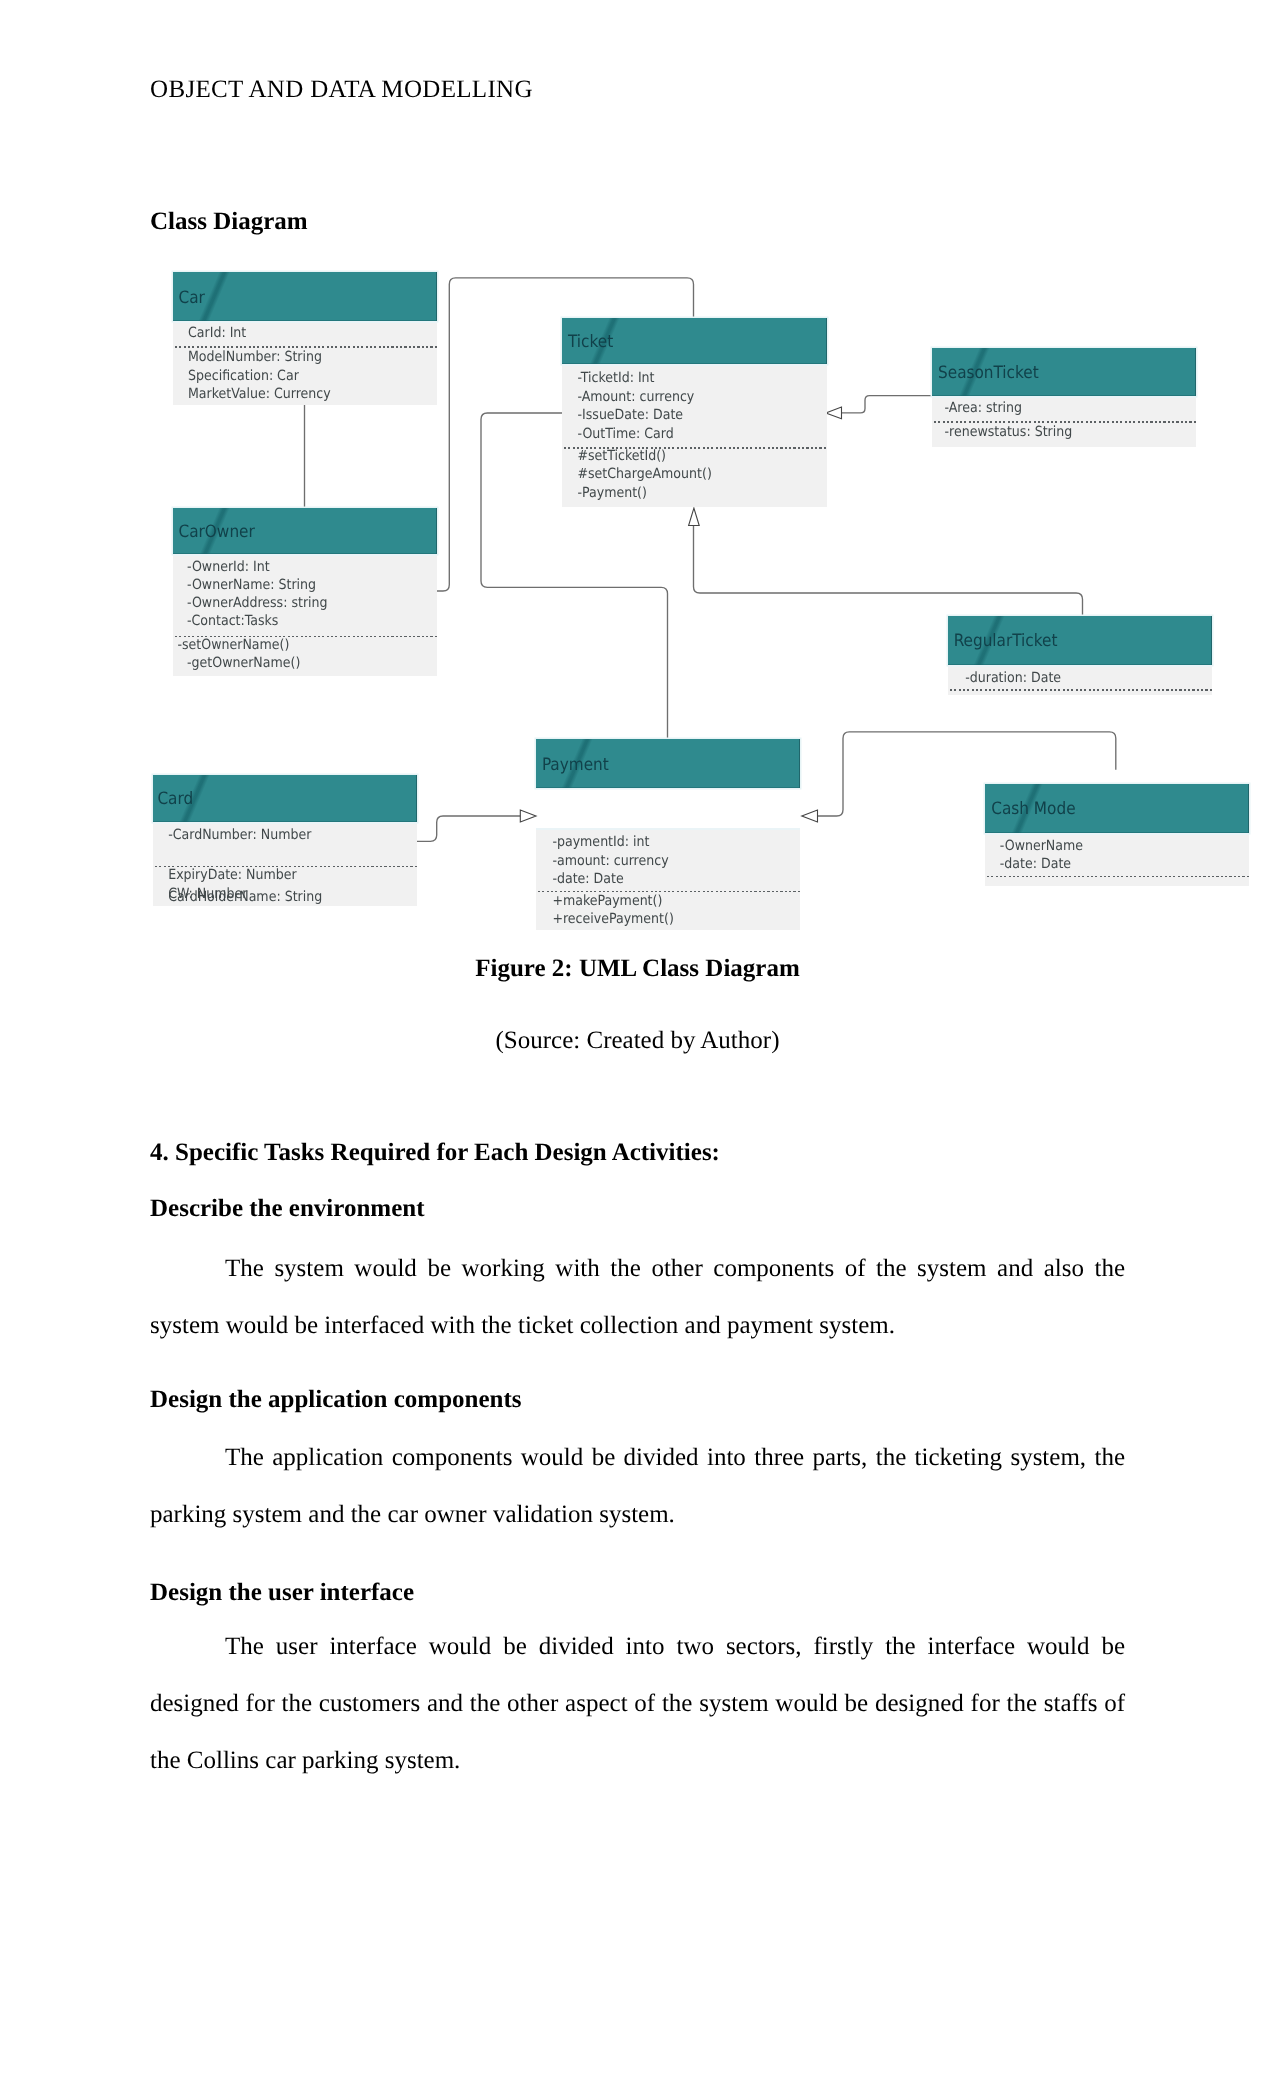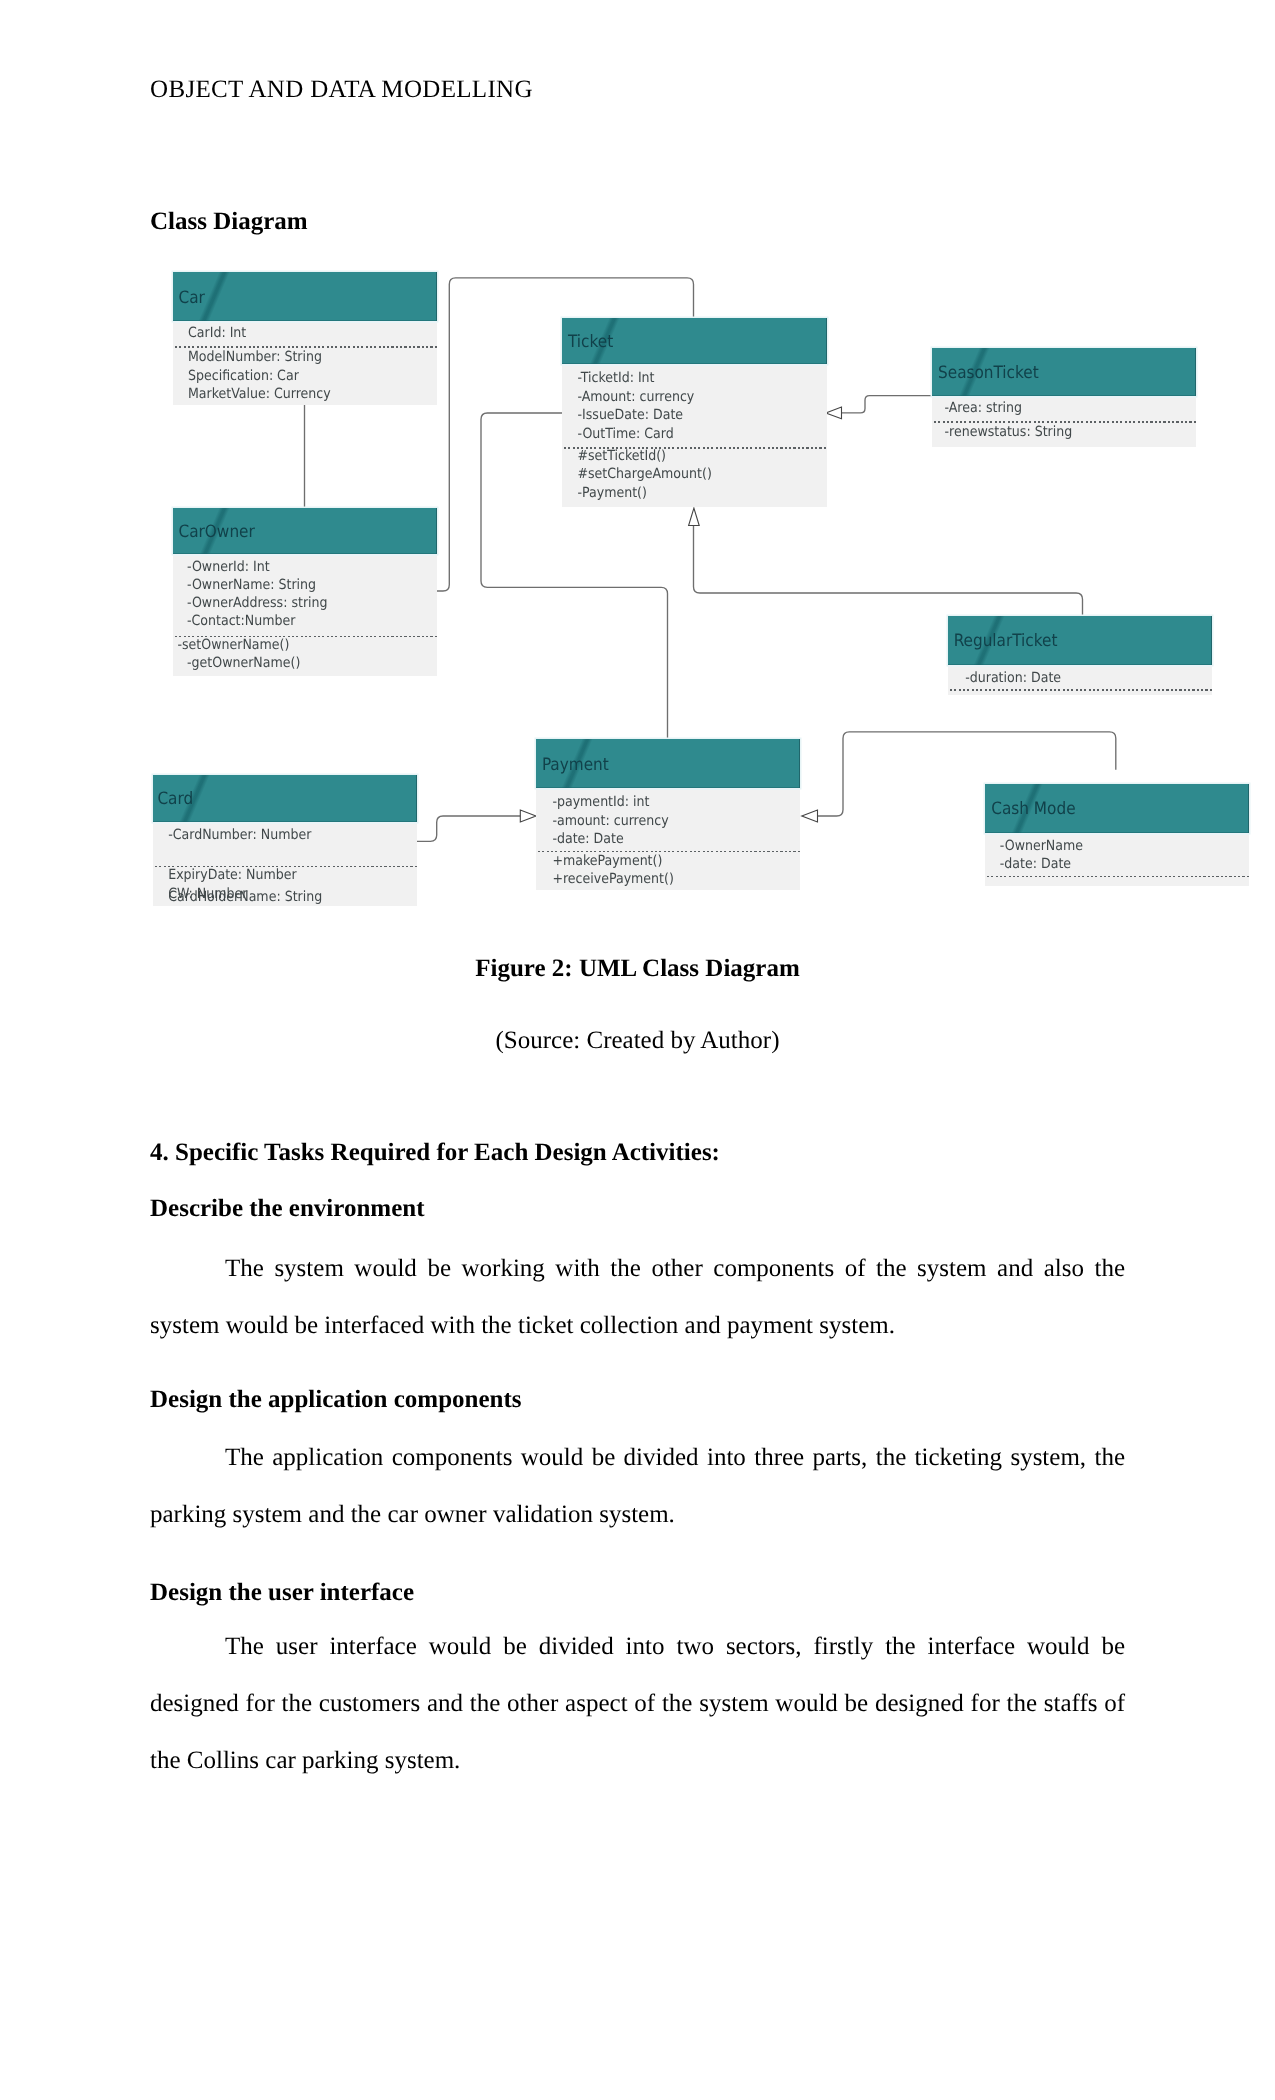--- a/index.html
+++ b/index.html
@@ -77,21 +77,21 @@
 
     <div class="cls" style="left:172.5px;top:508px;width:264.0px;">
       <div class="hd" style="height:46.3px;">
         <div class="gl" style="left:46.5px;"></div>
         <div class="nm" style="left:6px;top:15.7px;">CarOwner</div>
       </div>
       <div class="bd" style="height:120.2px;">
         <div class="ln" style="left:14.5px;top:3.7px;">-OwnerId: Int</div>
         <div class="ln" style="left:14.5px;top:21.6px;">-OwnerName: String</div>
         <div class="ln" style="left:14.5px;top:39.9px;">-OwnerAddress: string</div>
-        <div class="ln" style="left:14.5px;top:58.0px;">-Contact:Number</div>
+        <div class="ln" style="left:14.5px;top:58.0px;">-Contact:Tasks</div>
         <div class="dsh" style="top:79.4px;"></div>
         <div class="ln" style="left:5px;top:81.5px;">-setOwnerName()</div>
         <div class="ln" style="left:14.5px;top:99.6px;">-getOwnerName()</div>
       </div>
     </div>
 
     <div class="cls" style="left:562px;top:317.9px;width:264.5px;">
       <div class="hd" style="height:46.3px;">
         <div class="gl" style="left:46.5px;"></div>
         <div class="nm" style="left:6px;top:15.9px;">Ticket</div>
@@ -143,21 +143,21 @@
         <div class="ln" style="left:15.5px;top:43.8px;">ExpiryDate: Number</div>
         <div class="ln" style="left:15.5px;top:62.6px;">CW: Number</div>
       </div>
     </div>
 
     <div class="cls" style="left:535.9px;top:739.4px;width:264.0px;">
       <div class="hd" style="height:48.6px;">
         <div class="gl" style="left:46.5px;"></div>
         <div class="nm" style="left:6px;top:17.3px;">Payment</div>
       </div>
-      <div class="bd" style="height:100.2px;">
+      <div class="bd" style="height:100.2px;margin-top:40px;">
         <div class="ln" style="left:16.5px;top:5.2px;">-paymentId: int</div>
         <div class="ln" style="left:16.5px;top:23.8px;">-amount: currency</div>
         <div class="ln" style="left:16.5px;top:42.4px;">-date: Date</div>
         <div class="dsh" style="top:60.9px;"></div>
         <div class="ln" style="left:16.5px;top:63.9px;">+makePayment()</div>
         <div class="ln" style="left:16.5px;top:81.9px;">+receivePayment()</div>
       </div>
     </div>
 
     <div class="cls" style="left:985.3px;top:769.7px;width:264.0px;margin-top:14px;">

